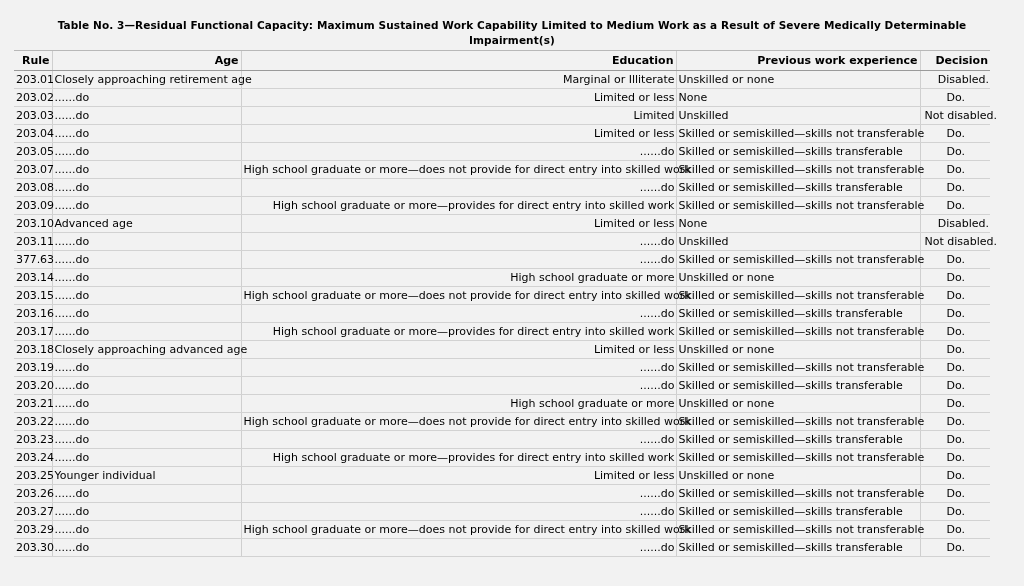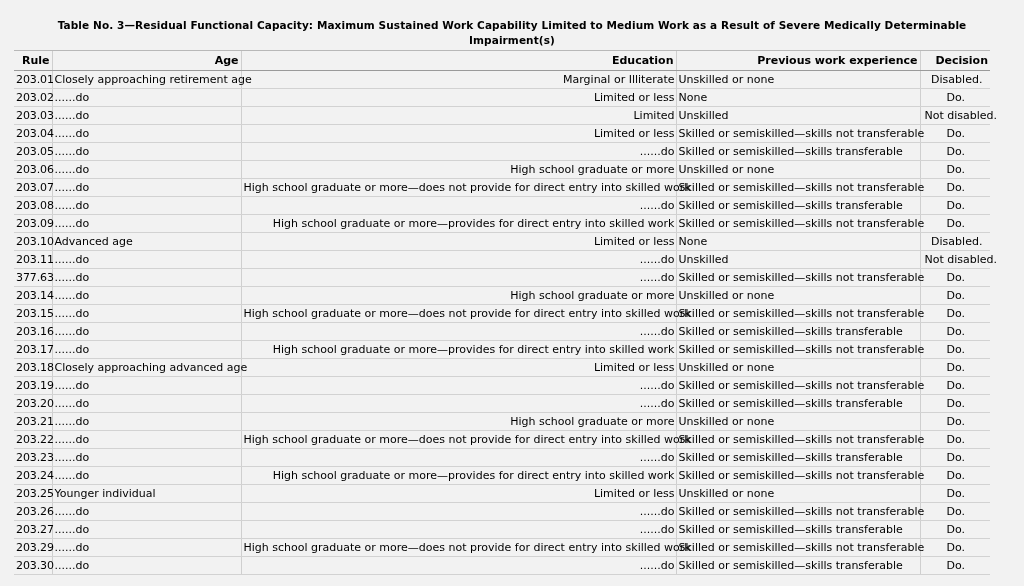--- a/index.html
+++ b/index.html
@@ -74,21 +74,21 @@
 
   td.rule {
     text-align: left;
     padding-left: 3px;
     letter-spacing: -0.1px;
   }
   td.age   { text-align: left; }
   td.edu   { text-align: right; }
   td.prev  { text-align: left; }
   td.dec   { text-align: center; }
-  td.dec.left-al { text-align: center; padding-left: 4px; }
+  td.dec.left-al { text-align: right; padding-left: 4px; }
 </style>
 </head>
 <body>
 
 <div class="page">
 
   <div class="table-title">Table No. 3—Residual Functional Capacity: Maximum Sustained Work Capability Limited to Medium Work as a Result of Severe Medically Determinable Impairment(s)</div>
 
   <table class="rfc">
     <colgroup>
@@ -137,27 +137,20 @@
           <td class="dec">Do.</td>
         </tr>
         <tr>
           <td class="rule">203.05</td>
           <td class="age">......do</td>
           <td class="edu">......do</td>
           <td class="prev">Skilled or semiskilled—skills transferable</td>
           <td class="dec">Do.</td>
         </tr>
         <tr>
-          <td class="rule">203.06</td>
-          <td class="age">......do</td>
-          <td class="edu">High school graduate or more</td>
-          <td class="prev">Unskilled or none</td>
-          <td class="dec">Do.</td>
-        </tr>
-        <tr>
           <td class="rule">203.07</td>
           <td class="age">......do</td>
           <td class="edu">High school graduate or more—does not provide for direct entry into skilled work</td>
           <td class="prev">Skilled or semiskilled—skills not transferable</td>
           <td class="dec">Do.</td>
         </tr>
         <tr>
           <td class="rule">203.08</td>
           <td class="age">......do</td>
           <td class="edu">......do</td>

